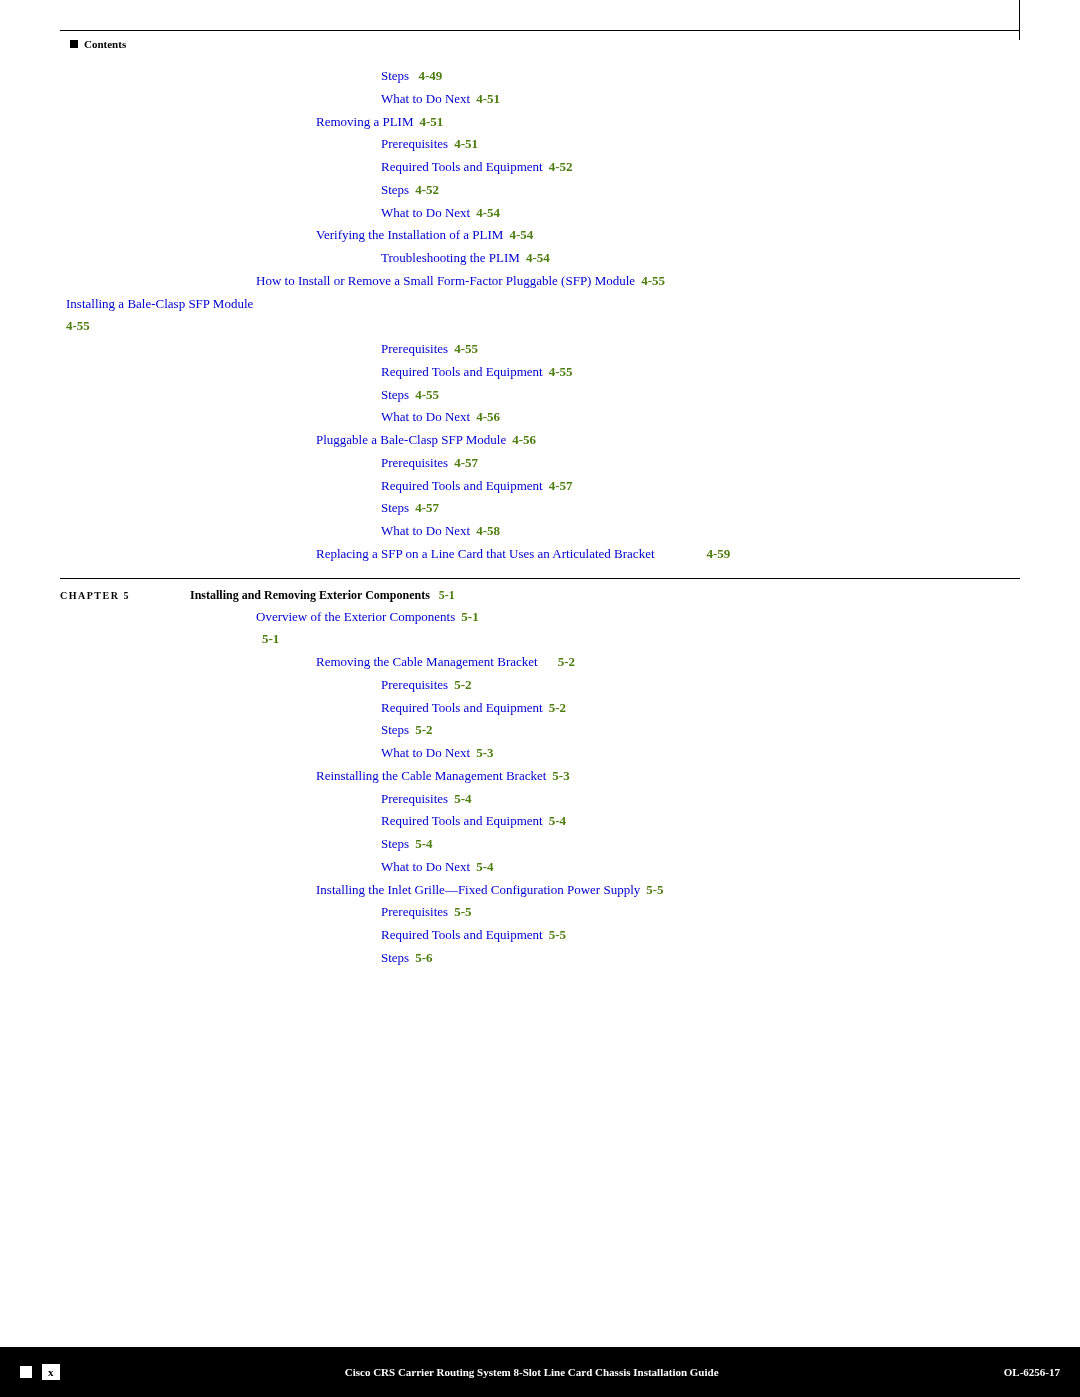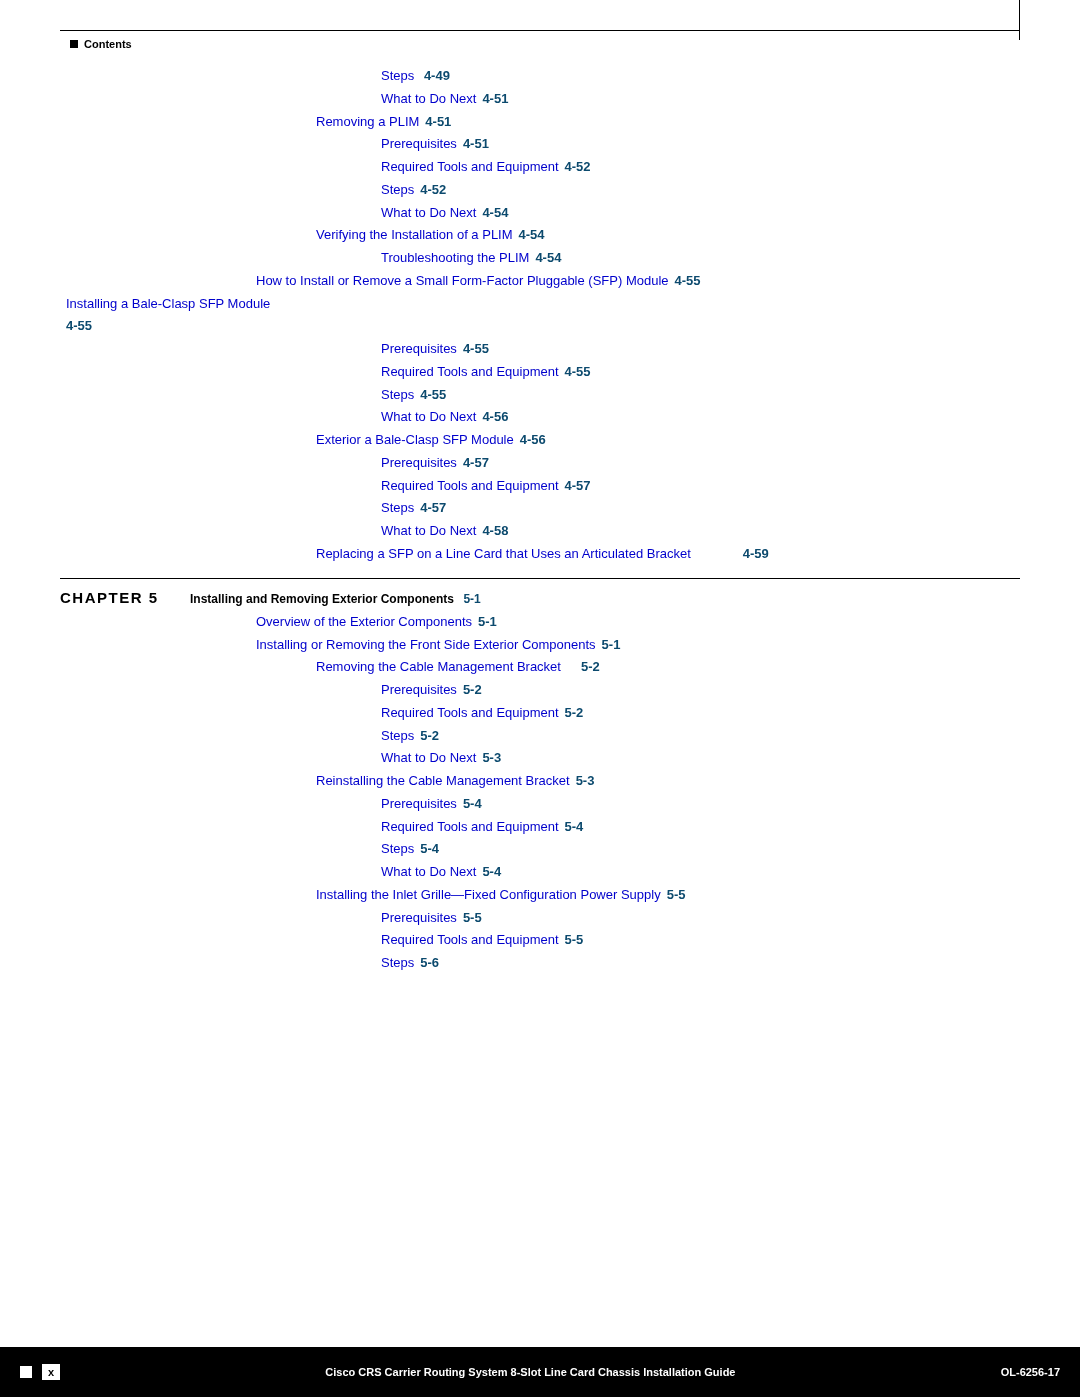--- a/index.html
+++ b/index.html
@@ -12,20 +12,21 @@
       min-height: 1397px;
       position: relative;
     }
 
     .page-container {
       width: 1080px;
       min-height: 1397px;
       background: #fff;
       position: relative;
       padding: 8px;
+      font-family: Liberation Serif, serif;
     }
 
     
     .top-border {
       position: absolute;
       top: 30px;
       left: 60px;
       right: 60px;
       height: 1px;
       background: #000;
@@ -80,21 +81,21 @@
     }
 
     .toc-link {
       color: #0000cc;
       text-decoration: none;
       cursor: pointer;
     }
 
     .toc-page {
       font-weight: bold;
-      color: #0c4a6e;
+      color: #4d7c0f;
       margin-left: 6px;
     }
     .indent-3 { margin-left: 321px; }
 
     
     .chapter-hr {
       border: none;
       border-top: 1px solid #000;
       margin: 12px 0 6px 0;
       width: 100%;
@@ -146,21 +147,21 @@
       font-size: 11px;
       font-weight: bold;
     }
 
     .chapter-row {
       display: flex;
       align-items: baseline;
     }
 
     .chapter-num-label {
-      font-size: 15px;
+      font-size: 10px;
       font-weight: bold;
       letter-spacing: 1.5px;
       text-transform: uppercase;
       color: #000;
       min-width: 130px;
       padding-right: 10px;
     }
 
   </style>
 </head>
@@ -235,21 +236,21 @@
       </div>
       <div class="toc-entry" style="margin-left:321px;">
         <a class="toc-link">Steps</a>
         <span class="toc-page">4-55</span>
       </div>
       <div class="toc-entry" style="margin-left:321px;">
         <a class="toc-link">What to Do Next</a>
         <span class="toc-page">4-56</span>
       </div>
       <div class="toc-entry" style="margin-left:256px;">
-        <a class="toc-link">Exterior a Bale-Clasp SFP Module</a>
+        <a class="toc-link">Pluggable a Bale-Clasp SFP Module</a>
         <span class="toc-page">4-56</span>
       </div>
       <div class="toc-entry" style="margin-left:321px;">
         <a class="toc-link">Prerequisites</a>
         <span class="toc-page">4-57</span>
       </div>
       <div class="toc-entry" style="margin-left:321px;">
         <a class="toc-link">Required Tools and Equipment</a>
         <span class="toc-page">4-57</span>
       </div>
@@ -273,21 +274,20 @@
           <a class="toc-link" style="color:#000; font-weight:bold;">Installing and Removing Exterior Components</a>
           <span class="toc-page">5-1</span>
         </span>
       </div>
 
       <div class="toc-entry" style="margin-left:196px;">
         <a class="toc-link">Overview of the Exterior Components</a>
         <span class="toc-page">5-1</span>
       </div>
       <div class="toc-entry" style="margin-left:196px;">
-        <a class="toc-link">Installing or Removing the Front Side Exterior Components</a>
         <span class="toc-page">5-1</span>
       </div>
       <div class="toc-entry" style="margin-left:256px;gap:14px;">
         <a class="toc-link">Removing the Cable Management Bracket</a>
         <span class="toc-page">5-2</span>
       </div>
       <div class="toc-entry" style="margin-left:321px;">
         <a class="toc-link">Prerequisites</a>
         <span class="toc-page">5-2</span>
       </div>

